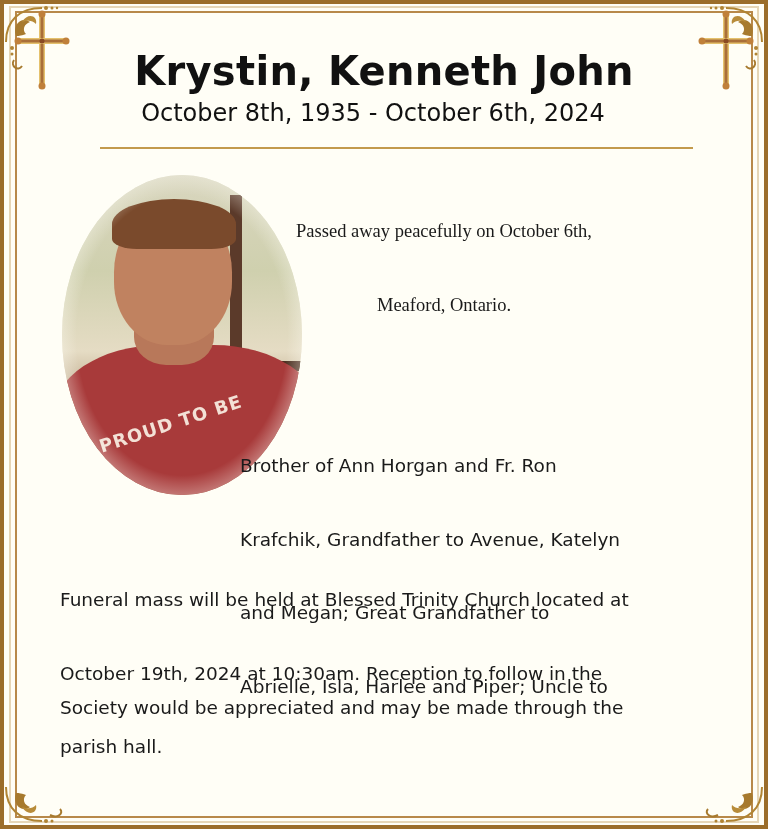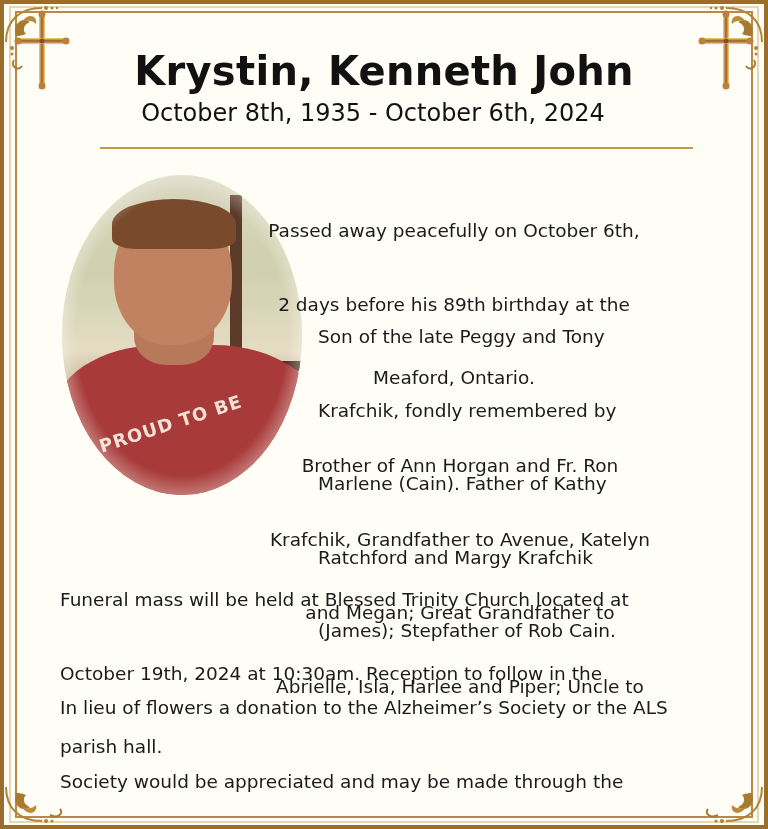--- a/index.html
+++ b/index.html
@@ -28,23 +28,23 @@
   .photo .post { position:absolute; left:168px; top:20px; width:12px; height:200px; background:#5b3a2a; }
   .photo .rail { position:absolute; left:175px; top:186px; width:70px; height:10px; background:#4d3022; }
   .photo .shirt { position:absolute; left:-10px; top:170px; width:270px; height:180px; border-radius:40% 40% 0 0; background:#a83a3a; }
   .photo .neck { position:absolute; left:72px; top:120px; width:80px; height:70px; background:#b8785a; border-radius:0 0 40% 40%; }
   .photo .head { position:absolute; left:52px; top:30px; width:118px; height:140px; border-radius:48% 48% 45% 45%; background:#c08260; }
   .photo .hair { position:absolute; left:50px; top:24px; width:124px; height:50px; border-radius:50% 50% 20% 20%; background:#7a4a2c; }
   .photo .shirt-text { position:absolute; left:34px; top:238px; font-size:18px; font-weight:bold; color:#f3e1d6; transform:rotate(-18deg); letter-spacing:1px; }
   .photo .vignette { position:absolute; inset:0; border-radius:50%; background: radial-gradient(ellipse at 50% 50%, rgba(255,254,246,0) 62%, rgba(255,254,246,0.7) 82%, #fffef6 100%); }
 
   .para { position:absolute; font-size:18.5px; line-height:24.5px; color:#1a1a1a; white-space:pre; }
-  .p1 { left:254px; top:170px; text-align:center; width:400px; }
+  .p1 { left:244px; top:170px; text-align:center; width:400px;font-family:Liberation Serif, serif; }
   .p2 { left:318px; top:276px; }
-  .p3 { left:240px; top:405px; text-align:center; width:440px; }
+  .p3 { left:240px; top:405px; width:440px; }
   .p4 { left:60px; top:539px; }
   .p5 { left:60px; top:647px; }
   .line { display:block; }
 </style>
 </head>
 <body>
 
 <div class="page">
   <div class="b-outer"></div>
   <div class="b-mid"></div>
@@ -131,46 +131,37 @@
     <div class="shirt"></div>
     <div class="neck"></div>
     <div class="head"></div>
     <div class="hair"></div>
     <div class="shirt-text">PROUD TO BE</div>
     <div class="vignette"></div>
   </div>
 
   <div class="para p1">
     <span class="line">Passed away peacefully on October 6th,</span>
-    <span class="line">2 days before his 89th birthday at the</span>
     <span class="line">Meaford, Ontario.</span>
   </div>
 
-  <div class="para p2">
-    <span class="line">Son of the late Peggy and Tony</span>
-    <span class="line">Krafchik, fondly remembered by</span>
-    <span class="line">Marlene (Cain). Father of Kathy</span>
-    <span class="line">Ratchford and Margy Krafchik</span>
-    <span class="line">(James); Stepfather of Rob Cain.</span>
-  </div>
 
   <div class="para p3">
     <span class="line">Brother of Ann Horgan and Fr. Ron</span>
     <span class="line">Krafchik, Grandfather to Avenue, Katelyn</span>
     <span class="line">and Megan; Great Grandfather to</span>
     <span class="line">Abrielle, Isla, Harlee and Piper; Uncle to</span>
   </div>
 
   <div class="para p4">
     <span class="line">Funeral mass will be held at Blessed Trinity Church located at</span>
     <span class="line">October 19th, 2024 at 10:30am. Reception to follow in the</span>
     <span class="line">parish hall.</span>
   </div>
 
   <div class="para p5">
-    <span class="line">In lieu of flowers a donation to the Alzheimer’s Society or the ALS</span>
     <span class="line">Society would be appreciated and may be made through the</span>
     
     
     
     
   </div>
 </div>
 
 </body></html>

